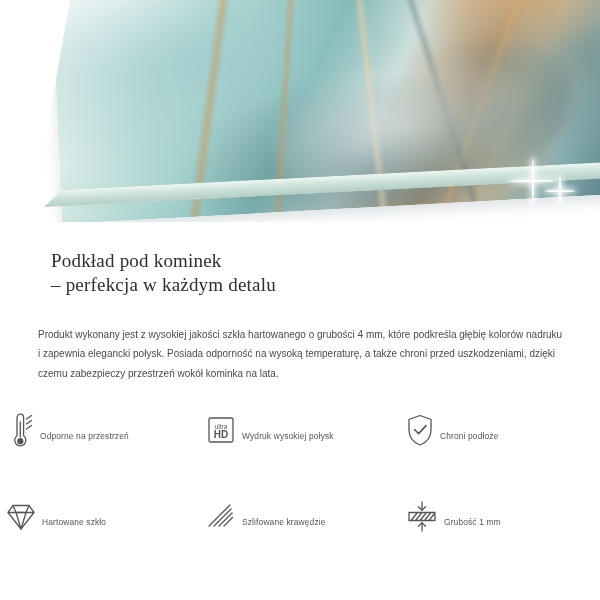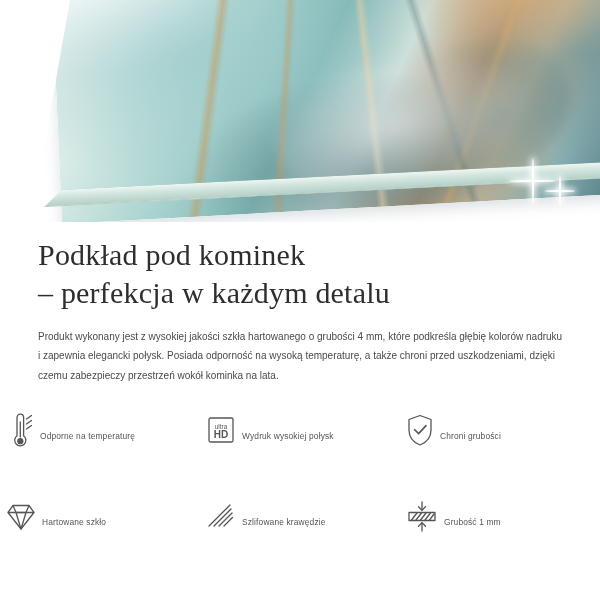--- a/index.html
+++ b/index.html
@@ -123,24 +123,24 @@
   .sparkle-2 { left: 545px; top: 176px; width: 30px; height: 30px; }
 
   
   .content {
     position: absolute;
     left: 0;
     top: 222px;
     width: 600px;
   }
   .headline {
-    margin: 0;
+    margin: 13px;
     padding: 14px 60px 0 38px;
     font-family: "Liberation Serif", serif;
-    font-size: 30px;
+    font-size: 19px;
     line-height: 1.28;
     font-weight: 400;
     color: #2e2e2e;
     letter-spacing: 0.2px;
   }
   .headline .line2 {
     display: block;
   }
   .paragraph {
     margin: 0;
@@ -215,42 +215,42 @@
           <g fill="none" stroke="#555" stroke-width="1.3" stroke-linecap="round">
             <path d="M17 7.5a3.3 3.3 0 0 1 6.6 0v18.2a5.6 5.6 0 1 1-6.6 0z"></path>
             <line x1="20.3" y1="12" x2="20.3" y2="27"></line>
             <line x1="26.5" y1="9" x2="31.5" y2="5.5"></line>
             <line x1="26.5" y1="14" x2="31.5" y2="10.5"></line>
             <line x1="26.5" y1="19" x2="31.5" y2="15.5"></line>
           </g>
           <circle cx="20.3" cy="31.2" r="3.1" fill="#555"></circle>
         </svg>
       </div>
-      <div class="feature-label">Odporne na temperaturę</div>
+      <div class="feature-label">Odporne na przestrzeń</div>
     </div>
 
     <div class="feature">
       <div class="feature-icon">
         <svg width="42" height="42" viewBox="0 0 42 42">
           <rect x="9" y="8" width="24" height="24" rx="1.5" fill="none" stroke="#555" stroke-width="1.3"></rect>
           <text x="21" y="18.5" text-anchor="middle" font-family="Liberation Sans, sans-serif" font-size="6.5" fill="#555">ultra</text>
           <text x="21" y="28" text-anchor="middle" font-family="Liberation Sans, sans-serif" font-size="10" font-weight="bold" fill="#555">HD</text>
         </svg>
       </div>
       <div class="feature-label">Wydruk wysokiej połysk</div>
     </div>
 
     <div class="feature">
       <div class="feature-icon">
         <svg width="40" height="42" viewBox="0 0 40 42">
           <path d="M20 5.5l11 4v10.5c0 7.3-5 12.6-11 15-6-2.4-11-7.7-11-15V9.5z" fill="none" stroke="#555" stroke-width="1.3" stroke-linejoin="round"></path>
           <polyline points="14.5,19.5 18.6,23.6 26,15.6" fill="none" stroke="#555" stroke-width="1.6" stroke-linecap="round" stroke-linejoin="round"></polyline>
         </svg>
       </div>
-      <div class="feature-label">Chroni grubości</div>
+      <div class="feature-label">Chroni podłoże</div>
     </div>
 
     <div class="feature">
       <div class="feature-icon">
         <svg width="42" height="42" viewBox="0 0 42 42">
           <g fill="none" stroke="#555" stroke-width="1.3" stroke-linejoin="round">
             <path d="M8 16.5h26L21 33z"></path>
             <path d="M8 16.5l5-7h16l5 7"></path>
             <path d="M13 9.5l3 7 5 16.5 5-16.5 3-7"></path>
             <path d="M16 16.5h10"></path>

